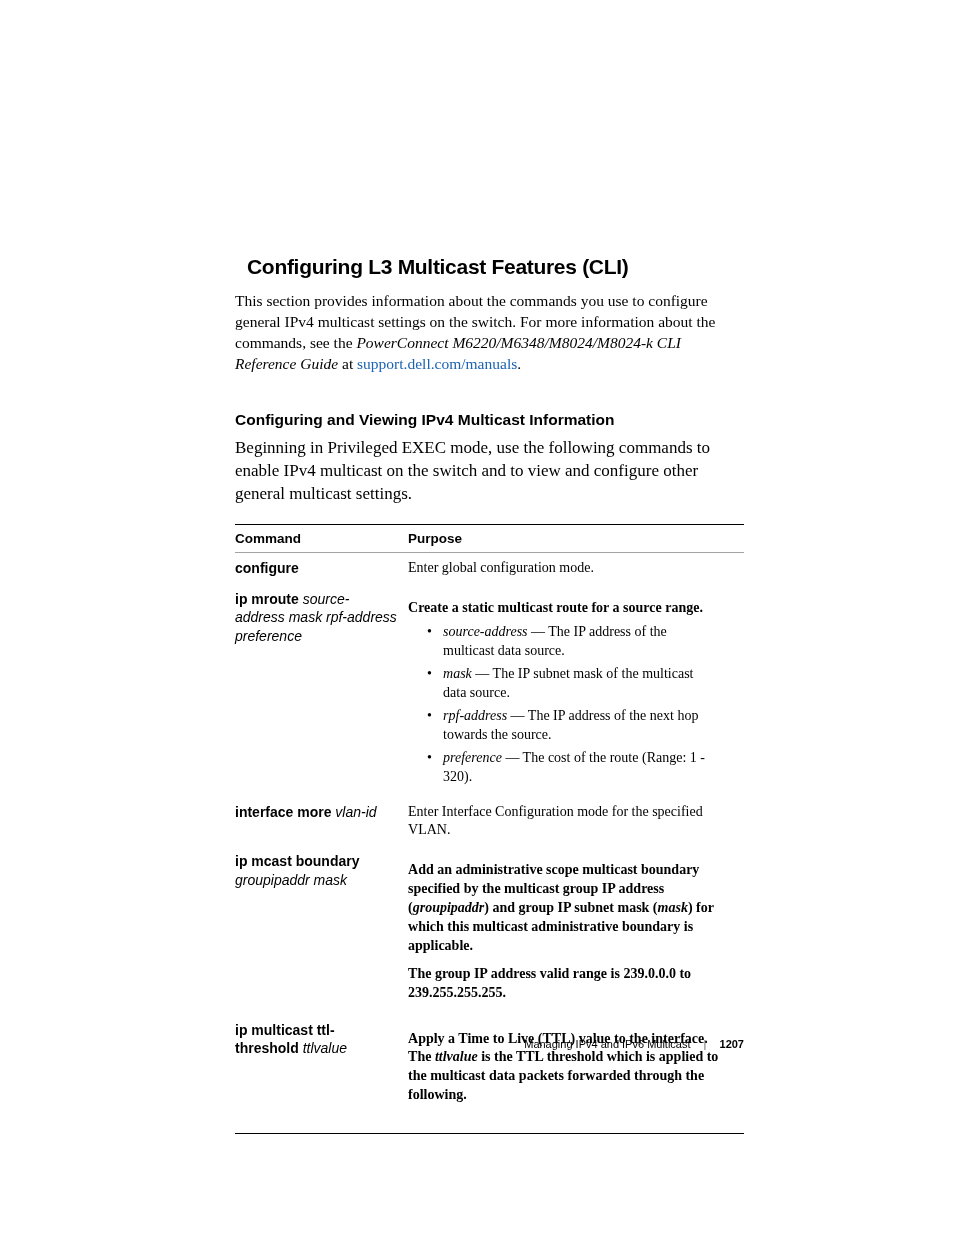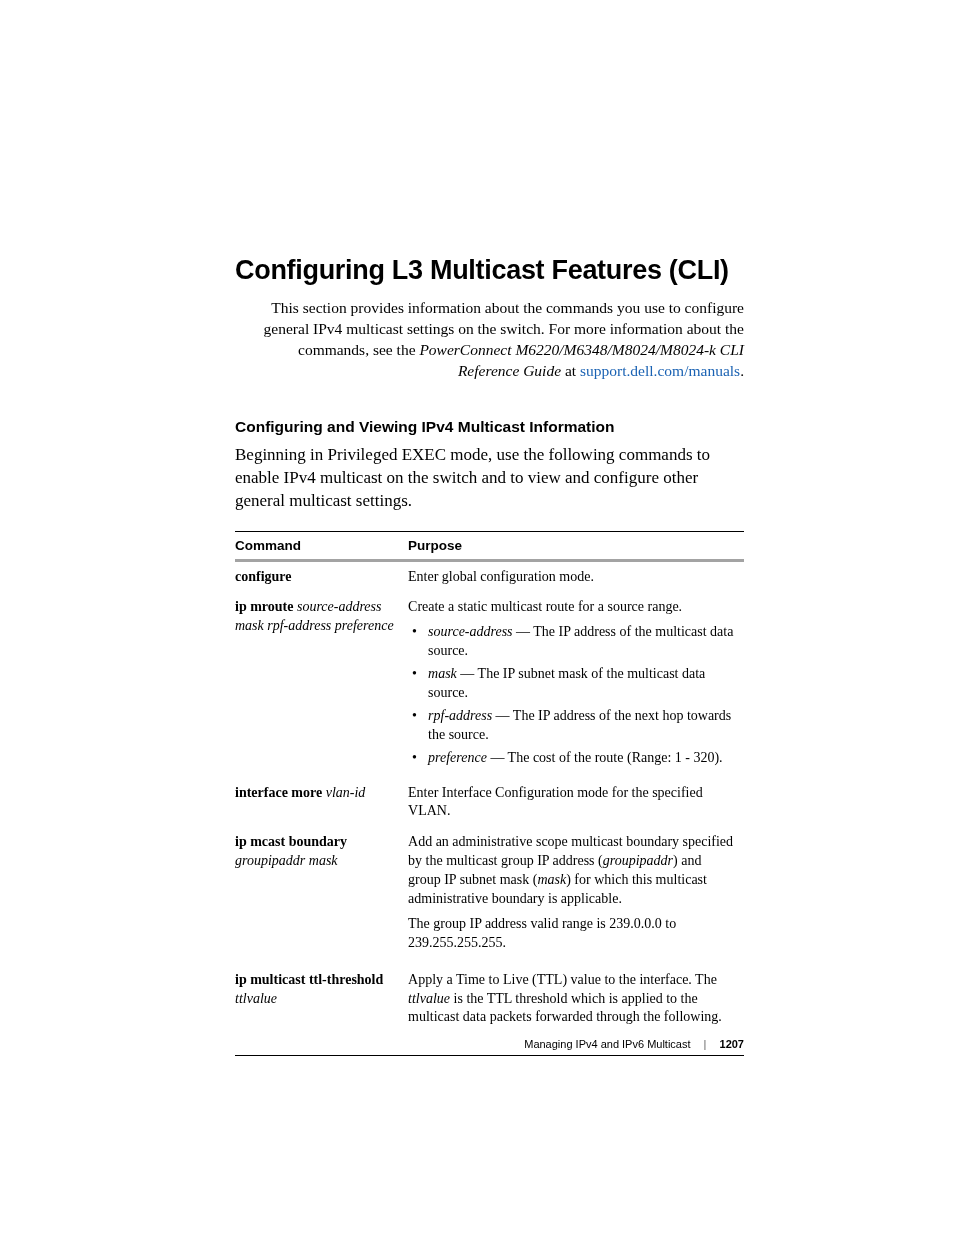--- a/index.html
+++ b/index.html
@@ -12,30 +12,29 @@
     height: 1235px;
     position: relative;
   }
   .page {
     padding: 255px 210px 0 235px;
   }
   h1 {
     font-family: "Helvetica Neue", Arial, sans-serif;
     font-weight: 700;
     font-stretch: condensed;
-    font-size: 27px;
+    font-size: 21px;
     letter-spacing: -0.3px;
-    margin: 0 0 12px 0;
+    margin: 0 0 12px 12px;
     line-height: 1.15;
   }
   .intro {
     font-size: 15.5px;
     line-height: 1.35;
     margin: 0 0 36px 0;
-    text-align: right;
   }
   .intro .italic { font-style: italic; }
   .intro .link { color: #1a62b3; }
   h2 {
     font-family: "Helvetica Neue", Arial, sans-serif;
     font-weight: 700;
     font-stretch: condensed;
     font-size: 15.5px;
     margin: 28px 0 8px 0;
   }
@@ -49,50 +48,50 @@
     border-collapse: collapse;
     font-size: 14px;
   }
   thead th {
     font-family: "Helvetica Neue", Arial, sans-serif;
     font-weight: 700;
     font-stretch: condensed;
     text-align: left;
     padding: 6px 6px 6px 0;
     border-top: 1.5px solid #000;
-    border-bottom: 3px solid #a3a3a3;
+    border-bottom: 1px solid #a3a3a3;
     font-size: 13.5px;
   }
   tbody td {
     vertical-align: top;
     padding: 6px 10px 6px 0;
     line-height: 1.35;
   }
   tbody tr:last-child td { border-bottom: 1.5px solid #000; padding-bottom:22px;}
-  .cmd { font-family: Liberation Serif, serif; margin-left: 24px; }
+  .cmd { font-family: Liberation Sans, sans-serif; margin-left: 24px; }
   .cmd .bold { font-weight: 700; }
   .cmd .arg  { font-style: italic; }
   .purpose ul {
     margin: 6px 0 0 0;
     padding: 0 0 0 16px;
     list-style: none;
   }
   .purpose ul li {
     position: relative;
     padding-left: 4px;
-    margin: 4px 0;
+    margin: 4px 15px;
   }
   .purpose ul li::before {
     content: "•";
     position: absolute;
     left: -12px;
     top: 0;
   }
   .purpose .arg { font-style: italic; }
-  .purpose p { margin: 0 0 6px 0; }
+  .purpose p { margin: 9px 0 6px 0; font-weight: bold; }
   .col-cmd { width: 34%; }
   .col-pur { width: 66%; }
   .footer {
     position: absolute;
     bottom: 185px;
     left: 235px;
     right: 210px;
     font-family: Arial, Helvetica, sans-serif;
     font-size: 11px;
     text-align: right;

